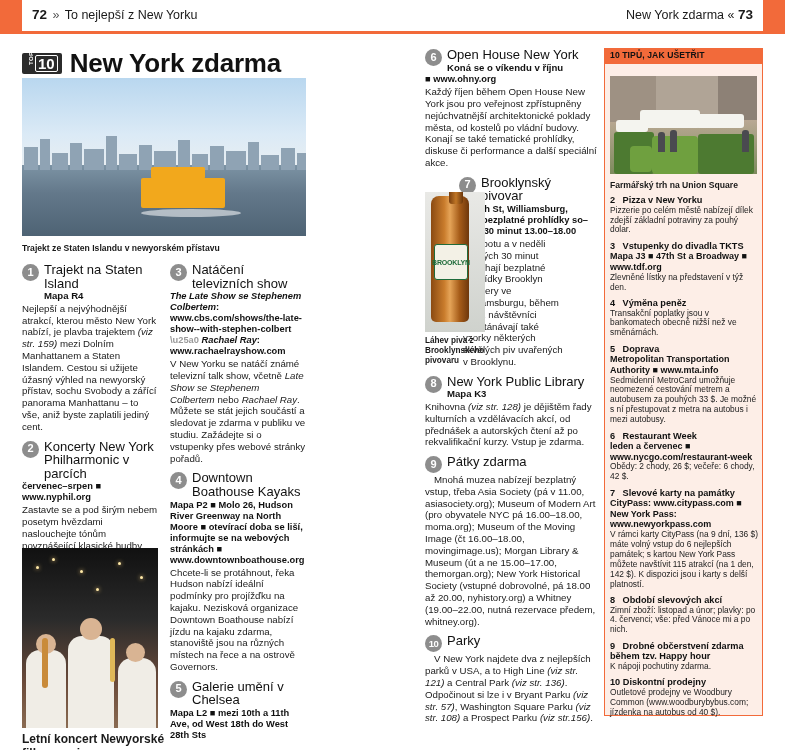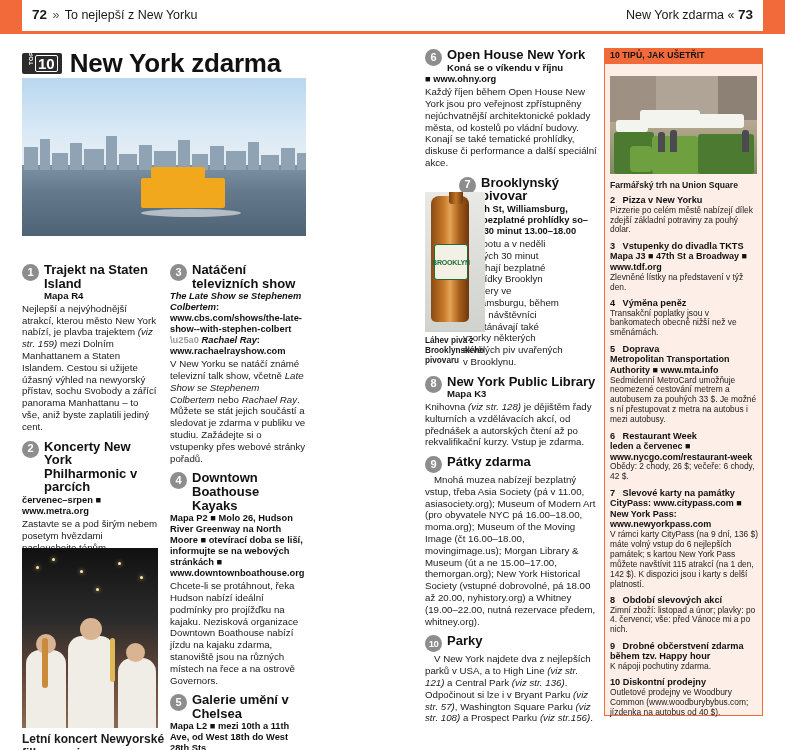--- a/index.html
+++ b/index.html
@@ -54,21 +54,21 @@
   
   .entry{margin-bottom:7px;}
   .entry-head{display:flex;align-items:flex-start;margin-bottom:1px;}
   .bullet{
     flex:0 0 auto;width:17px;height:17px;border-radius:50%;
     background:#8d8d8d;color:#fff;font-weight:bold;font-size:11px;
     display:flex;align-items:center;justify-content:center;
     margin-right:5px;margin-top:1px;
   }
   .bullet.b10{font-size:9.5px;letter-spacing:-.5px;}
-  .entry-title{font-size:13px;font-weight:bold;line-height:13.5px;color:#111;}
+  .entry-title{font-size:13px;font-weight:normal;line-height:13.5px;color:#111;}
   .entry-sub{font-size:9.6px;font-weight:bold;line-height:11px;color:#111;margin-top:1px;}
   .entry-meta{font-size:9.3px;font-weight:bold;line-height:11px;color:#111;margin:1px 0 1px 0;}
   .entry-body{font-size:9.7px;line-height:11.8px;text-align:left;}
   .entry-body.indent{text-indent:9px;}
   .it{font-style:italic;}
   .sq{color:#9a9a9a;font-weight:bold;}
 
   
   .side{
     position:absolute;left:604px;top:48px;width:159px;height:668px;
@@ -163,20 +163,21 @@
       <div class="bldg" style="left:188px;width:14px;height:62%"></div>
       <div class="bldg" style="left:204px;width:20px;height:48%"></div>
       <div class="bldg" style="left:226px;width:11px;height:72%"></div>
       <div class="bldg" style="left:239px;width:18px;height:38%"></div>
       <div class="bldg" style="left:259px;width:14px;height:58%"></div>
       <div class="bldg" style="left:275px;width:9px;height:44%"></div>
     </div>
     <div class="ferry-w"></div>
     <div class="ferry"></div>
   </div>
+  <div class="hero-cap">Trajekt ze Staten Islandu v newyorském přístavu</div>
 
   <div class="col col-a">
 
     <div class="entry">
       <div class="entry-head">
         <span class="bullet">1</span>
         <span>
           <span class="entry-title">Trajekt na Staten Island</span><br>
           <span class="entry-sub">Mapa R4</span>
         </span>
@@ -185,21 +186,21 @@
     </div>
 
     <div class="entry">
       <div class="entry-head">
         <span class="bullet">2</span>
         <span>
           <span class="entry-title">Koncerty New York</span><br>
           <span class="entry-title">Philharmonic v parcích</span>
         </span>
       </div>
-      <div class="entry-meta">červenec–srpen ■ www.metra.org</div>
+      <div class="entry-meta">červenec–srpen ■ www.nyphil.org</div>
       <div class="entry-body">Zastavte se a pod širým nebem posetym hvězdami naslouchejte tónům povznášející klasické hudby, která se každý rok během letních měsíců rozezní v parcích všech pěti čtvrtí New Yorku, a to v rámci koncertů New York Philharmonics.</div>
     </div>
   </div>
 
   <div class="photo2">
     <div class="stage"></div>
     <div class="lamp" style="left:14px;top:18px"></div>
     <div class="lamp" style="left:30px;top:10px"></div>
     <div class="lamp" style="left:58px;top:22px"></div>
     <div class="lamp" style="left:96px;top:14px"></div>

